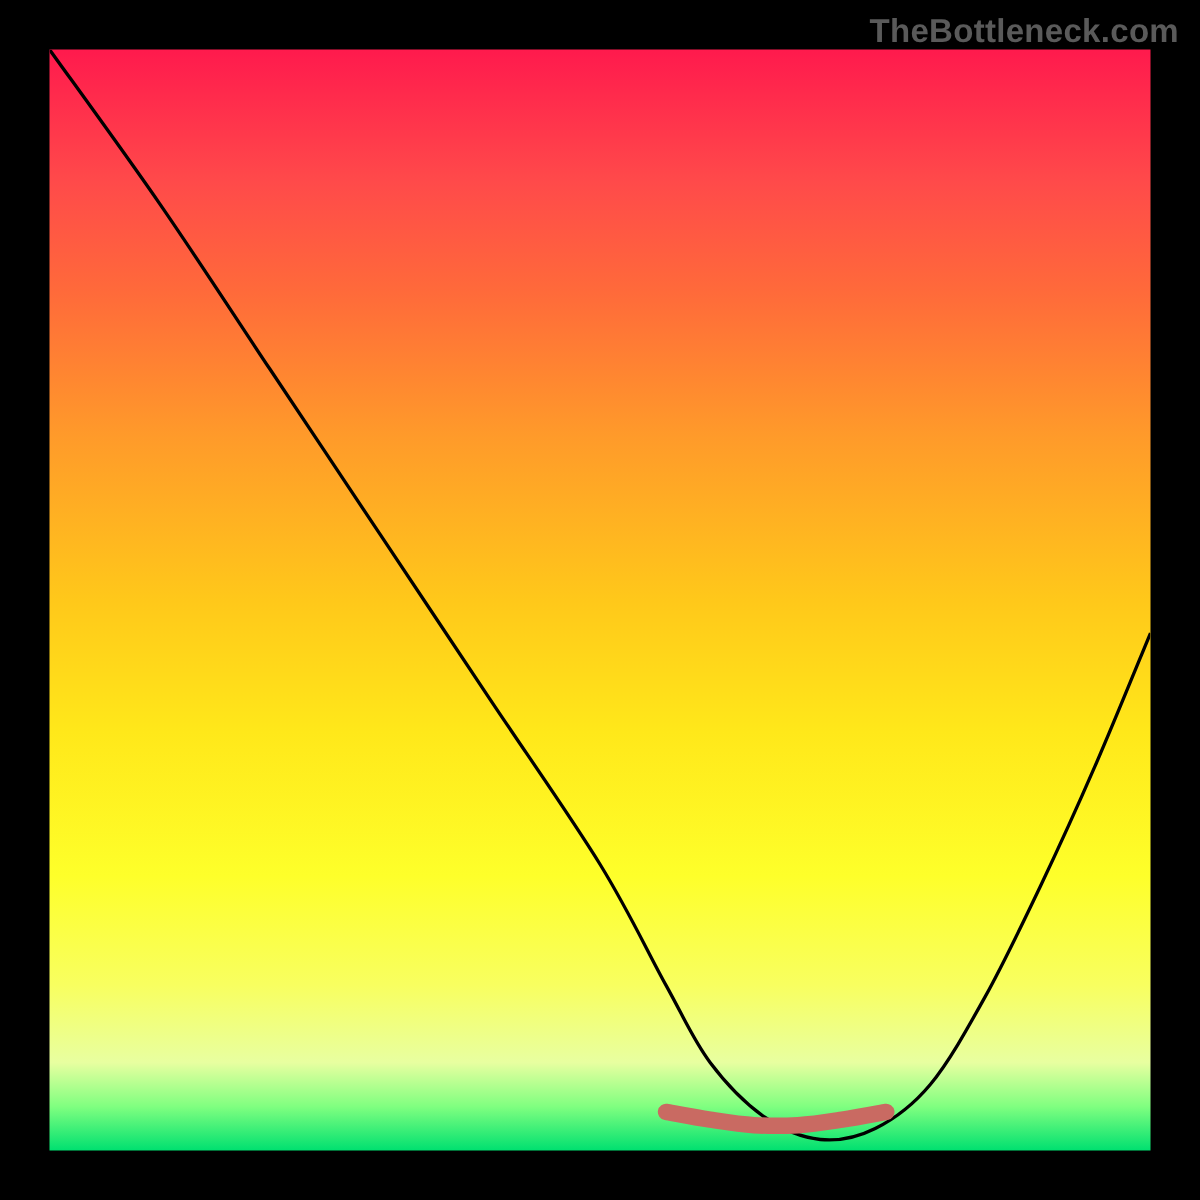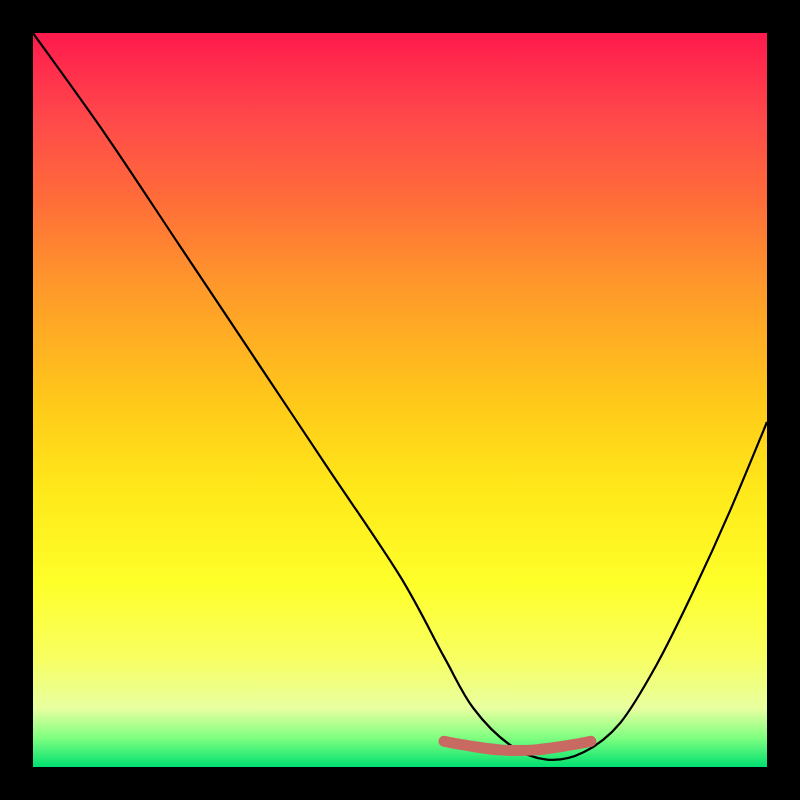--- a/index.html
+++ b/index.html
@@ -52,20 +52,21 @@
     inset: 0;
     width: 100%;
     height: 100%;
   }
 </style>
 </head>
 <body>
 
 <div class="frame">
 
+  <div class="watermark">TheBottleneck.com</div>
 
   <div class="plot-area">
     <svg class="overlay" viewBox="0 0 734 734" preserveAspectRatio="none">
       <path fill="none" stroke="#000" stroke-width="2.2" d="M 0.00 0.00 C 12.23 17.13, 48.93 67.28, 73.40 102.76 C 97.87 138.24, 122.33 176.16, 146.80 212.86 C 171.27 249.56, 195.73 286.26, 220.20 322.96 C 244.67 359.66, 269.13 396.36, 293.60 433.06 C 318.07 469.76, 347.43 511.35, 367.00 543.16 C 386.57 574.97, 398.81 601.88, 411.04 623.90 C 423.27 645.92, 429.39 660.60, 440.40 675.28 C 451.41 689.96, 464.87 703.42, 477.10 711.98 C 489.33 720.54, 501.57 725.44, 513.80 726.66 C 526.03 727.88, 538.27 725.44, 550.50 719.32 C 562.73 713.20, 574.97 704.64, 587.20 689.96 C 599.43 675.28, 611.67 653.26, 623.90 631.24 C 636.13 609.22, 648.37 583.53, 660.60 557.84 C 672.83 532.15, 685.07 505.24, 697.30 477.10 C 709.53 448.96, 727.88 403.70, 734.00 389.02" id="curve-path"></path>
       <path fill="none" stroke="#c96a62" stroke-width="11" stroke-linecap="round" stroke-linejoin="round" d="M 411.04 708.31 C 415.93 709.17, 430.61 711.98, 440.40 713.45 C 450.19 714.92, 459.97 716.51, 469.76 717.12 C 479.55 717.73, 489.33 717.73, 499.12 717.12 C 508.91 716.51, 518.69 714.92, 528.48 713.45 C 538.27 711.98, 552.95 709.17, 557.84 708.31" id="highlight-path"></path>
     </svg>
   </div>
 </div>
 
 </body></html>

